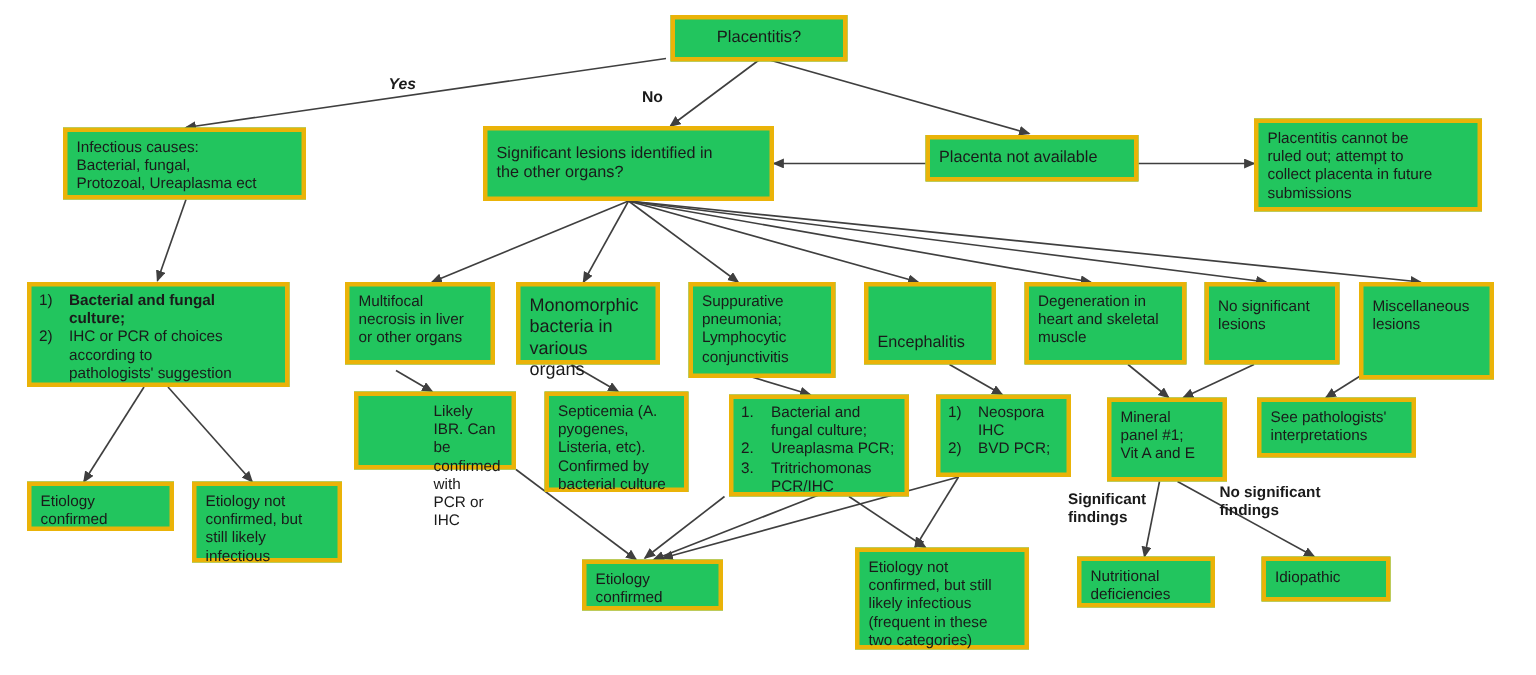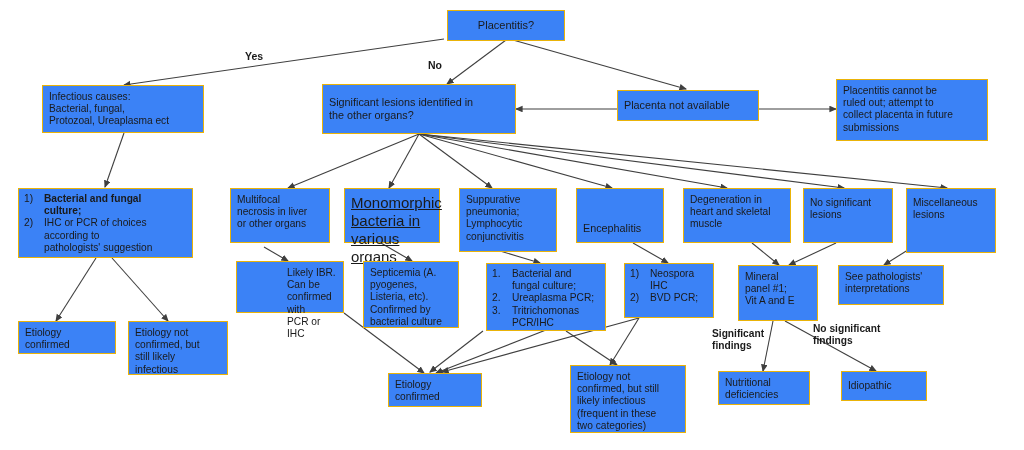--- a/index.html
+++ b/index.html
@@ -1,20 +1,20 @@
 <!DOCTYPE html>
 <html><head>
 <meta charset="utf-8">
 <style>
   html,body{margin:0;padding:0;background:#ffffff;}
   #stage{position:relative;width:1024px;height:450px;background:#fff;
          font-family:"Liberation Sans", sans-serif;overflow:hidden;}
   #edges{position:absolute;left:0;top:0;width:1024px;height:450px;}
-  .node{position:absolute;box-sizing:border-box;border:1px solid #eab308;
-        background:#3b82f6;color:#1a1a1a;display:flex;align-items:center;}
+  .node{position:absolute;box-sizing:border-box;border:3px solid #eab308;
+        background:#22c55e;color:#1a1a1a;display:flex;align-items:center;}
   .node .txt{padding:4px 6px;white-space:pre-line;line-height:1.20;}
   .node.top{align-items:flex-start;}
   .node.top .txt{padding-top:5px;}
   .node.ctr{justify-content:flex-start;}
   .lbl{position:absolute;color:#1a1a1a;font-weight:bold;white-space:pre-line;
        line-height:1.2;}
   .olist{display:flex;flex-direction:column;gap:0;padding:4px 5px;}
   .oitem{display:flex;gap:4px;line-height:1.20;}
   .oitem .num{flex:0 0 auto;min-width:16px;}
   .oitem .body{flex:1 1 auto;}
@@ -72,21 +72,21 @@
 
       <path d="M773,321 L763,371"></path>
       <path d="M785,321 L876,371"></path>
     </g>
   </svg>
 
   <div class="node ctr" style="left:447px;top:10px;width:118px;height:31px;justify-content:center;">
     <span class="txt" style="font-size:11px;">Placentitis?</span>
   </div>
 
-  <div class="lbl" style="left:245px;top:50px;font-size:10.5px;">Yes</div>
+  <div class="lbl" style="left:259px;top:50px;font-size:10.5px;font-style:italic;">Yes</div>
   <div class="lbl" style="left:428px;top:59px;font-size:10.5px;">No</div>
 
   <div class="node top" style="left:42px;top:85px;width:162px;height:48px;">
     <span class="txt" style="font-size:10.2px;">Infectious causes:
 Bacterial, fungal,
 Protozoal,  Ureaplasma ect</span>
   </div>
 
   <div class="node" style="left:322px;top:84px;width:194px;height:50px;">
     <span class="txt" style="font-size:10.8px;">Significant lesions identified in
@@ -120,21 +120,21 @@
     </div>
   </div>
 
   <div class="node top" style="left:230px;top:188px;width:100px;height:55px;">
     <span class="txt" style="font-size:10.2px;">Multifocal
 necrosis in liver
 or other organs</span>
   </div>
 
   <div class="node top" style="left:344px;top:188px;width:96px;height:55px;">
-    <span class="txt" style="font-size:15px;text-decoration:underline;">Monomorphic
+    <span class="txt" style="font-size:12px;">Monomorphic
 bacteria in
 various organs</span>
   </div>
 
   <div class="node top" style="left:459px;top:188px;width:98px;height:64px;">
     <span class="txt" style="font-size:10.2px;">Suppurative
 pneumonia;
 Lymphocytic
 conjunctivitis</span>
   </div>

